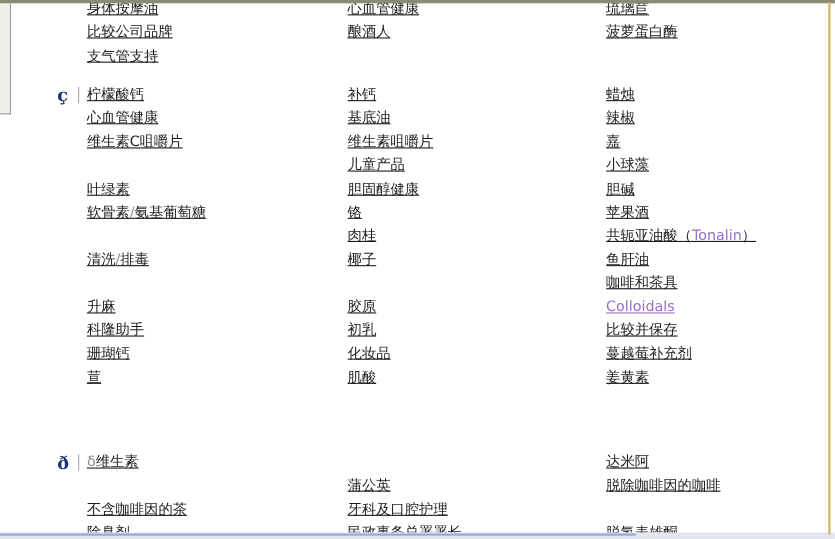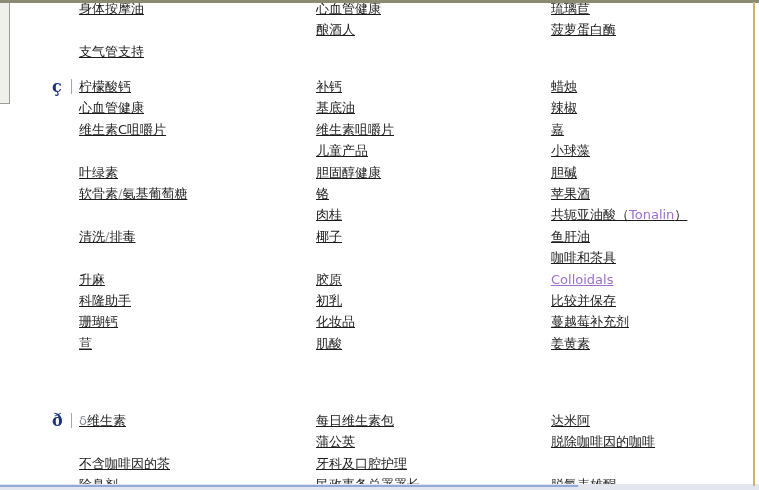--- a/index.html
+++ b/index.html
@@ -40,20 +40,21 @@
 
 <div class="page">
   <div class="content">
       <div class="section" style="top: -2px;">
         <div class="row">
           <div class="cell c0"><a class="cat">身体按摩油</a></div>
           <div class="cell c1"><a class="cat">心血管健康</a></div>
           <div class="cell c2"><a class="cat">琉璃苣</a></div>
         </div>
         <div class="row">
+          <div class="cell c0"><a class="cat">比较公司品牌</a></div>
           <div class="cell c1"><a class="cat">酿酒人</a></div>
           <div class="cell c2"><a class="cat">菠萝蛋白酶</a></div>
         </div>
         <div class="row">
           <div class="cell c0"><a class="cat">支气管支持</a></div>
         </div>
       </div>
       <div class="section" style="top: 76px;">
         <div class="letter">ç</div>
         <div class="section-divider"></div>
@@ -117,21 +118,20 @@
           <div class="cell c0"><a class="cat">荁</a></div>
           <div class="cell c1"><a class="cat">肌酸</a></div>
           <div class="cell c2"><a class="cat">姜黄素</a></div>
         </div>
       </div>
       <div class="section" style="top: 410px;">
         <div class="letter">ð</div>
         <div class="section-divider"></div>
         <div class="row">
           <div class="cell c0"><a class="cat"><span class="latin">δ</span><span>维生素</span></a></div>
-          <div class="cell c1"><a class="cat">每日维生素包</a></div>
           <div class="cell c2"><a class="cat">达米阿</a></div>
         </div>
         <div class="row">
           <div class="cell c1"><a class="cat">蒲公英</a></div>
           <div class="cell c2"><a class="cat">脱除咖啡因的咖啡</a></div>
         </div>
         <div class="row">
           <div class="cell c0"><a class="cat">不含咖啡因的茶</a></div>
           <div class="cell c1"><a class="cat">牙科及口腔护理</a></div>
         </div>

